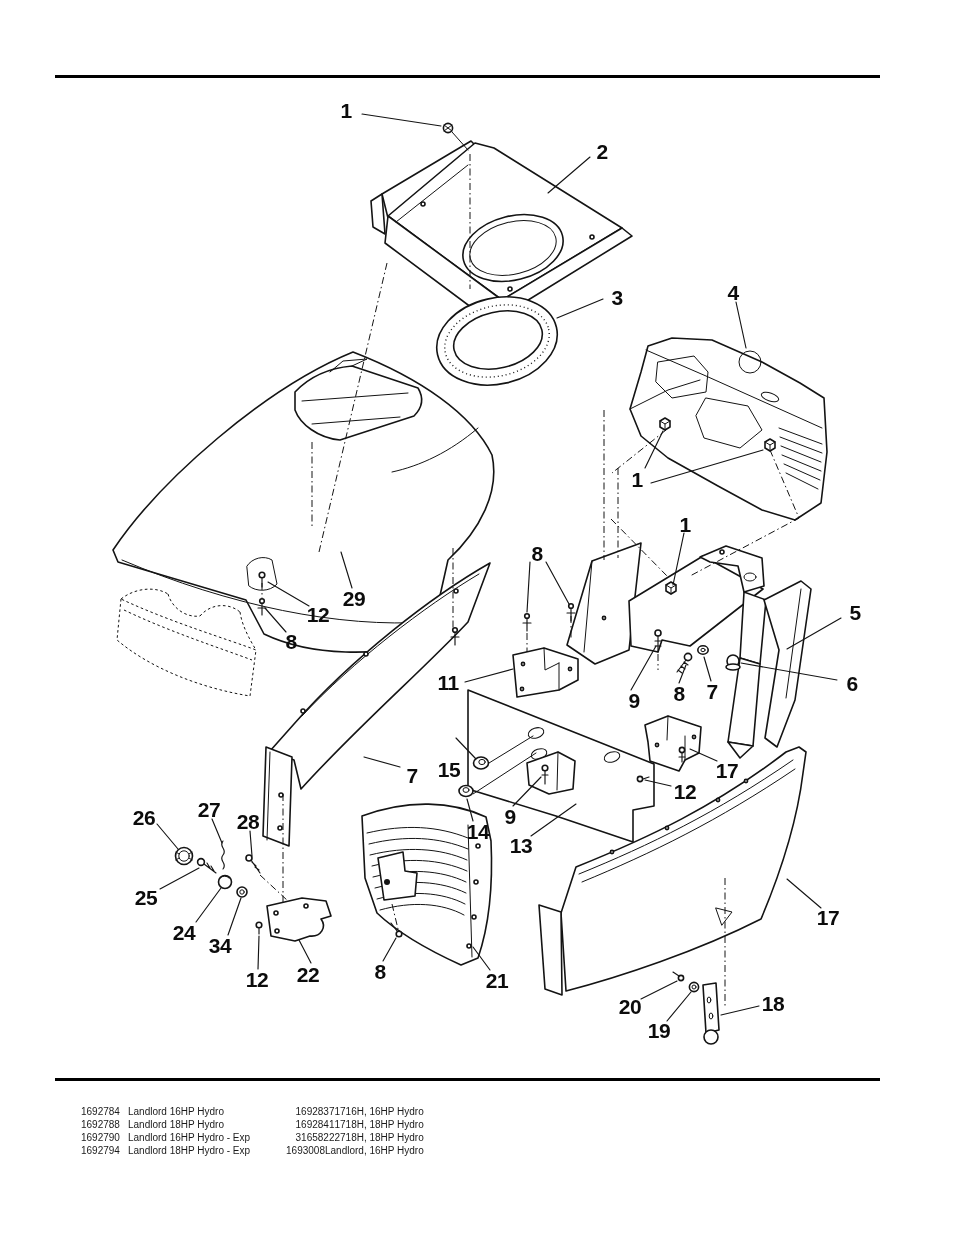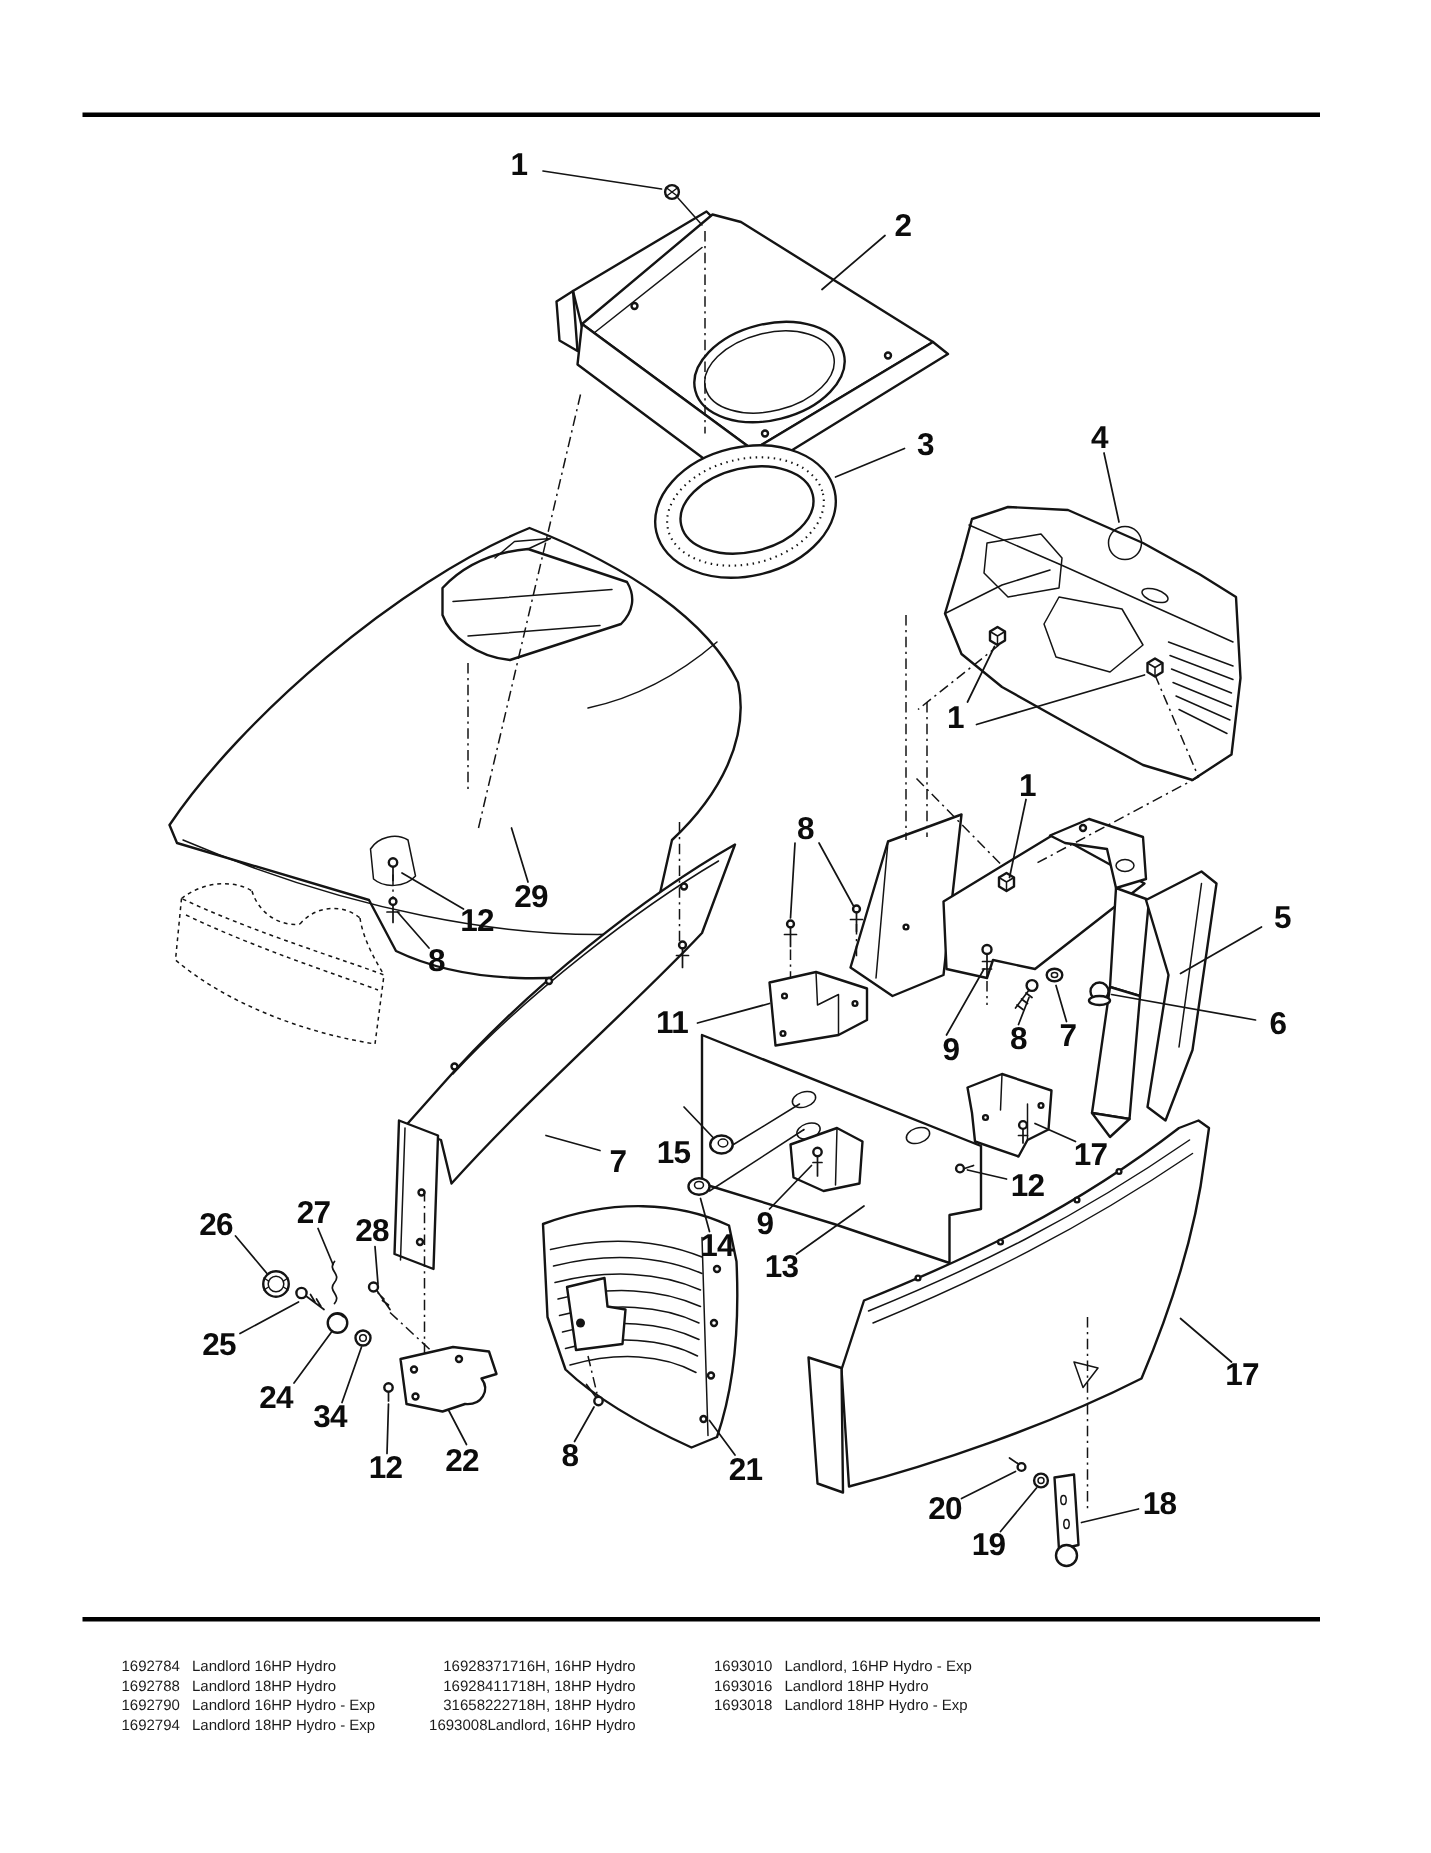--- a/index.html
+++ b/index.html
@@ -423,20 +423,15 @@
       <div class="prow"><span class="pnum">1692788</span><span>Landlord 18HP Hydro</span></div>
       <div class="prow"><span class="pnum">1692790</span><span>Landlord 16HP Hydro - Exp</span></div>
       <div class="prow"><span class="pnum">1692794</span><span>Landlord 18HP Hydro - Exp</span></div>
     </div>
     <div class="pcol pcol2">
       <div class="prow"><span class="pnum">1692837</span><span>1716H, 16HP Hydro</span></div>
       <div class="prow"><span class="pnum">1692841</span><span>1718H, 18HP Hydro</span></div>
       <div class="prow"><span class="pnum">3165822</span><span>2718H, 18HP Hydro</span></div>
       <div class="prow"><span class="pnum">1693008</span><span>Landlord, 16HP Hydro</span></div>
     </div>
-    <div class="pcol pcol3">
-      <div class="prow"><span class="pnum">1693010</span><span>Landlord, 16HP Hydro - Exp</span></div>
-      <div class="prow"><span class="pnum">1693016</span><span>Landlord 18HP Hydro</span></div>
-      <div class="prow"><span class="pnum">1693018</span><span>Landlord 18HP Hydro - Exp</span></div>
-    </div>
   </div>
 
 </div>
 
 </body></html>

